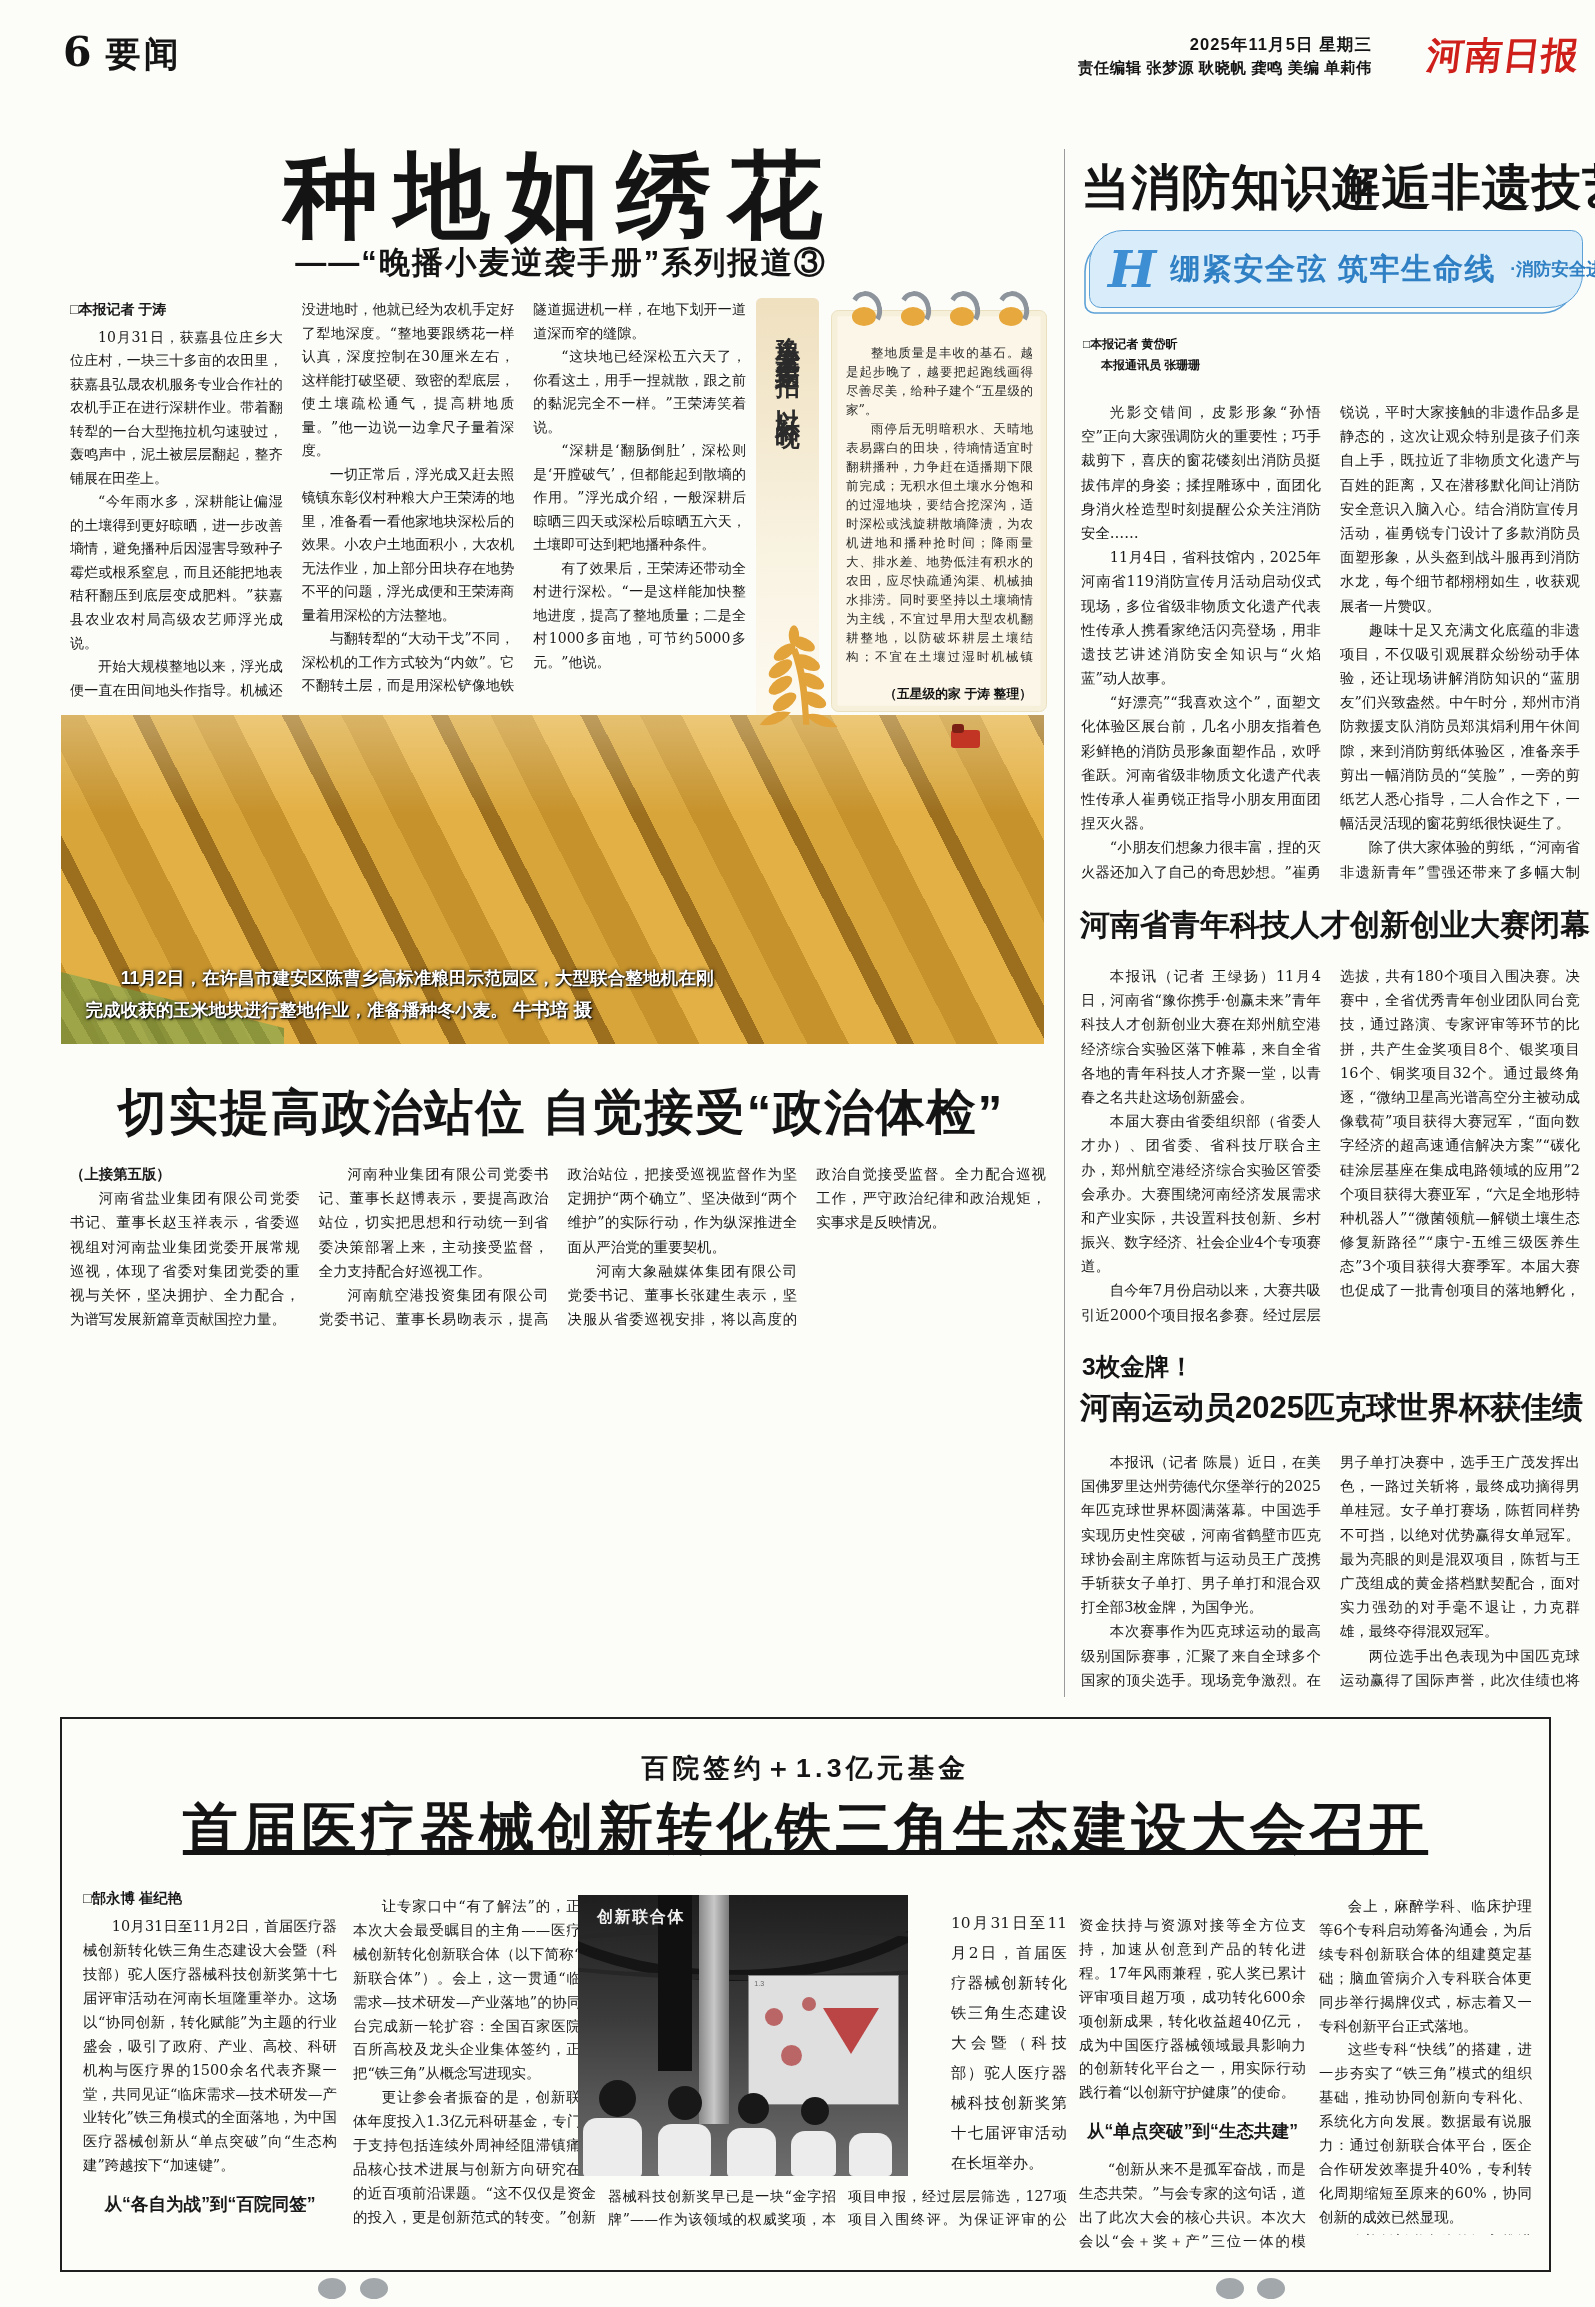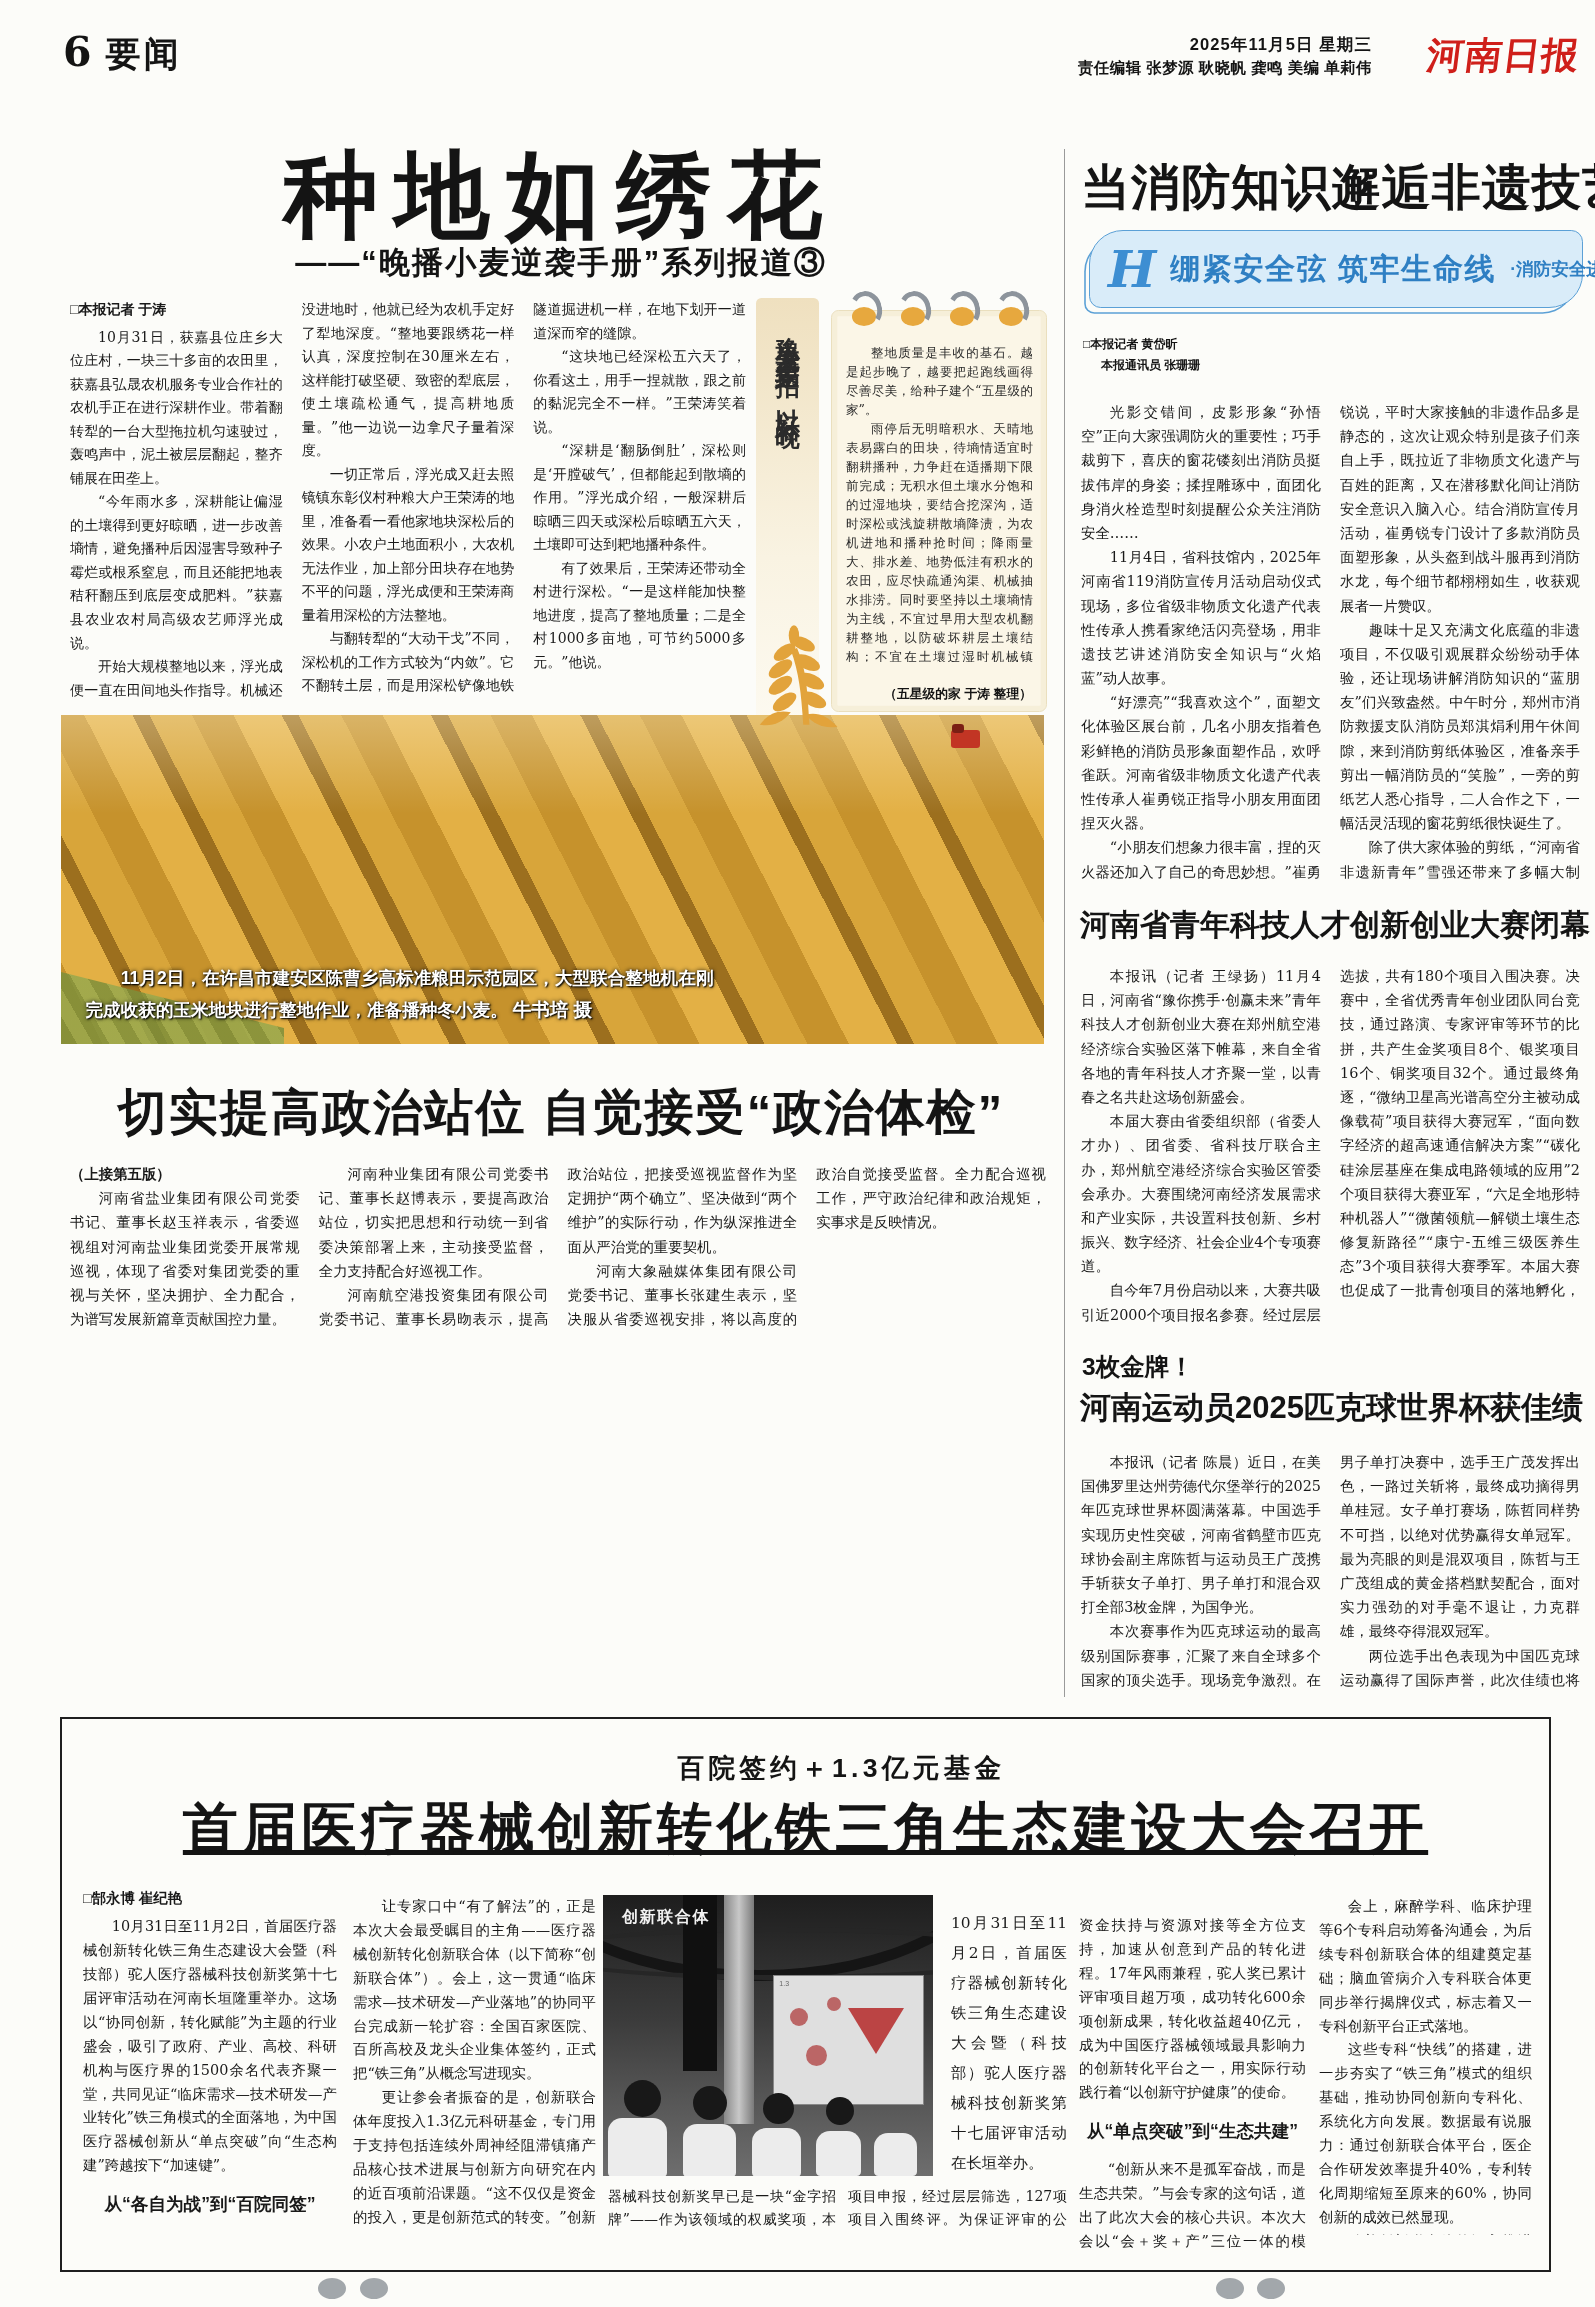--- a/index.html
+++ b/index.html
@@ -206,39 +206,39 @@
 
   <div class="abs kicker" style="left:1082px;top:1350px;">3枚金牌！</div>
   <div class="abs" style="left:1080px;top:1387px;font-size:31px;font-weight:900;white-space:nowrap;">河南运动员2025匹克球世界杯获佳绩</div>
   <div class="abs cols" style="left:1081px;top:1450px;width:499px;height:246px;column-count:2;">
       <p>本报讯（记者 陈晨）近日，在美国佛罗里达州劳德代尔堡举行的2025年匹克球世界杯圆满落幕。中国选手实现历史性突破，河南省鹤壁市匹克球协会副主席陈哲与运动员王广茂携手斩获女子单打、男子单打和混合双打全部3枚金牌，为国争光。</p>
       <p>本次赛事作为匹克球运动的最高级别国际赛事，汇聚了来自全球多个国家的顶尖选手。现场竞争激烈。在男子单打决赛中，选手王广茂发挥出色，一路过关斩将，最终成功摘得男单桂冠。女子单打赛场，陈哲同样势不可挡，以绝对优势赢得女单冠军。最为亮眼的则是混双项目，陈哲与王广茂组成的黄金搭档默契配合，面对实力强劲的对手毫不退让，力克群雄，最终夺得混双冠军。</p>
       <p>两位选手出色表现为中国匹克球运动赢得了国际声誉，此次佳绩也将进一步推动匹克球运动在中国的发展与普及。</p>
     </div>
 
   <div class="abs bbox" style="left:60px;top:1717px;width:1487px;height:551px;">
-    <div class="abs med-kicker" style="left:0;top:31px;width:100%;padding-left:36px;">百院签约＋1.3亿元基金</div>
+    <div class="abs med-kicker" style="left:0;top:31px;width:100%;">百院签约＋1.3亿元基金</div>
     <div class="abs med-title" style="left:0;top:73px;width:100%;">首届医疗器械创新转化铁三角生态建设大会召开</div>
 
     <div class="abs tb" style="left:21px;top:168px;width:254px;height:345px;">
       <p class="byl">□郜永博 崔纪艳</p>
       <p>10月31日至11月2日，首届医疗器械创新转化铁三角生态建设大会暨（科技部）驼人医疗器械科技创新奖第十七届评审活动在河南长垣隆重举办。这场以“协同创新，转化赋能”为主题的行业盛会，吸引了政府、产业、高校、科研机构与医疗界的1500余名代表齐聚一堂，共同见证“临床需求—技术研发—产业转化”铁三角模式的全面落地，为中国医疗器械创新从“单点突破”向“生态构建”跨越按下“加速键”。</p>
       <div class="subhead">从“各自为战”到“百院同签”</div>
       <p>“以前搞医疗器械创新，医院有需求却缺技术，高校有成果却难落地，企业想研发却找不到方向。如今‘铁三角’一来，这些老大难终于有了解法。”活动现场，一位三甲医院临床专家感慨道。</p>
     </div>
 
     <div class="abs tb" style="left:291px;top:176px;width:243px;height:337px;">
       <div>
           <p>让专家口中“有了解法”的，正是本次大会最受瞩目的主角——医疗器械创新转化创新联合体（以下简称“创新联合体”）。会上，这一贯通“临床需求—技术研发—产业落地”的协同平台完成新一轮扩容：全国百家医院、百所高校及龙头企业集体签约，正式把“铁三角”从概念写进现实。</p>
           <p>更让参会者振奋的是，创新联合体年度投入1.3亿元科研基金，专门用于支持包括连续外周神经阻滞镇痛产品核心技术进展与创新方向研究在内的近百项前沿课题。“这不仅仅是资金的投入，更是创新范式的转变。”创新联合体副理事长表示，通过节点化管理，确保每一个有价值的创意从临床需求、技术研发到产业落地，让好想法真正变成好产品。</p>
         </div>
 
     </div>
 
-    <div class="abs conf" style="left:541px;top:176px;width:330px;height:281px;">
+    <div class="abs conf" style="left:516px;top:176px;width:330px;height:281px;">
       <div class="beam" style="left:-96px;top:-181px;width:479px;height:245px;border-width:11.7px;"></div>
       <div class="beam" style="left:-64px;top:32px;width:479px;height:43px;border-width:5.3px;border-color:#262626;"></div>
       <div class="vban" style="left:80px;top:0;width:34px;height:176px;"></div>
       <div class="pillar" style="left:121px;top:0;width:30px;height:229px;"></div>
       <div class="screen" style="left:170px;top:80px;width:149px;height:128px;">
         <div class="scr-tri" style="left:74px;top:32px;"></div>
         <div class="scr-dot" style="left:16px;top:32px;width:18px;height:18px;"></div>
         <div class="scr-dot" style="left:32px;top:69px;width:21px;height:21px;"></div>
         <div class="scr-dot" style="left:53px;top:21px;width:14px;height:14px;"></div>
         <div style="position:absolute;left:5.3px;top:4.3px;font-size:7px;color:#666;">1.3</div>

